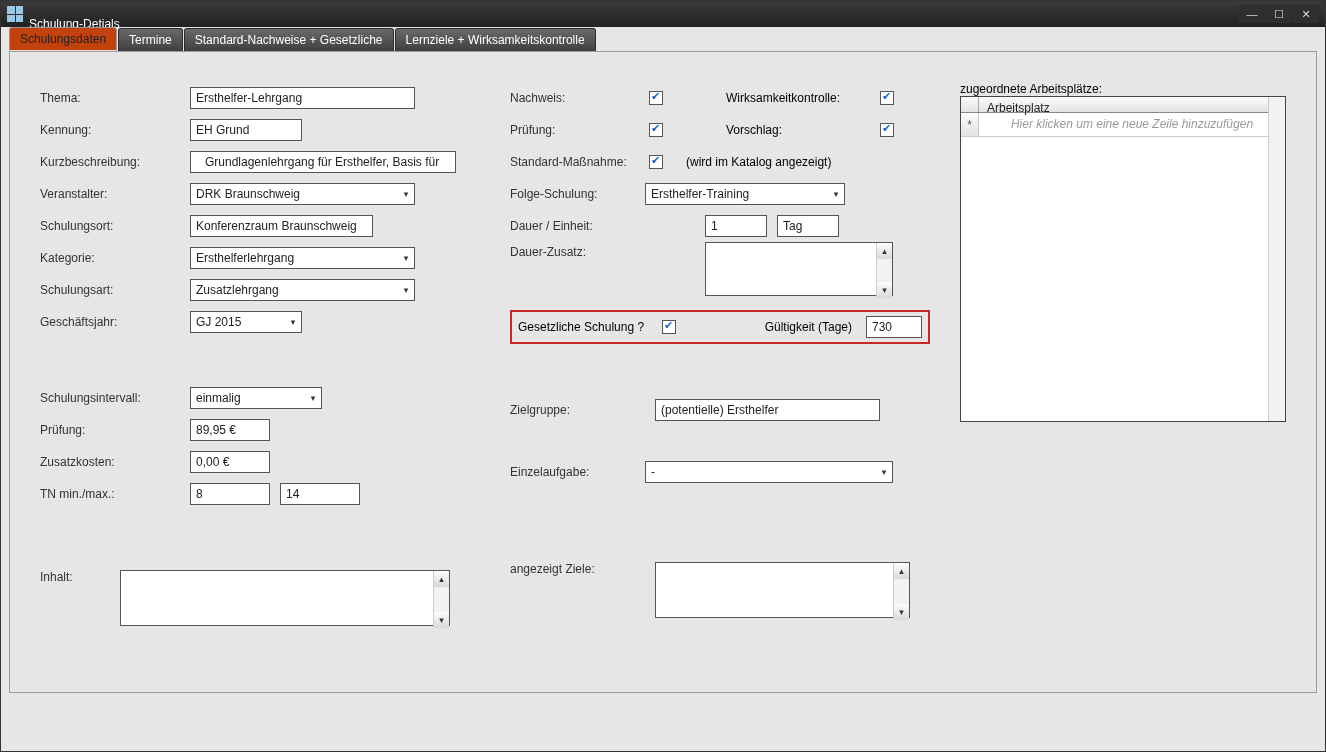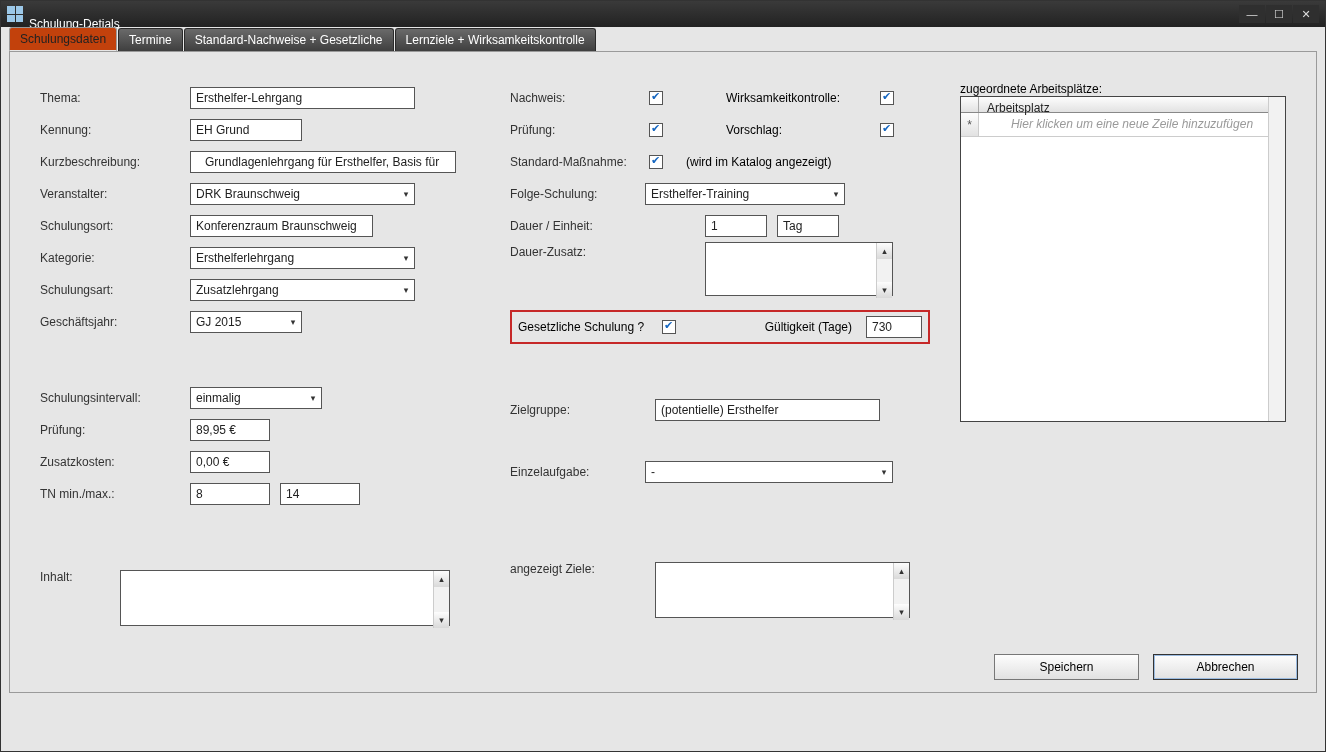--- a/index.html
+++ b/index.html
@@ -258,19 +258,15 @@
           <div class="grid-newrow">
             <div class="rowhdr">*</div>
             <div class="ph">Hier klicken um eine neue Zeile hinzuzufügen</div>
           </div>
           <div class="grid-scroll"></div>
         </div>
       </div>
 
     </div>
 
-    <div class="footer">
-      <button class="btn">Speichern</button>
-      <button class="btn default">Abbrechen</button>
-    </div>
 
   </div>
 </div>
 
 </body></html>

